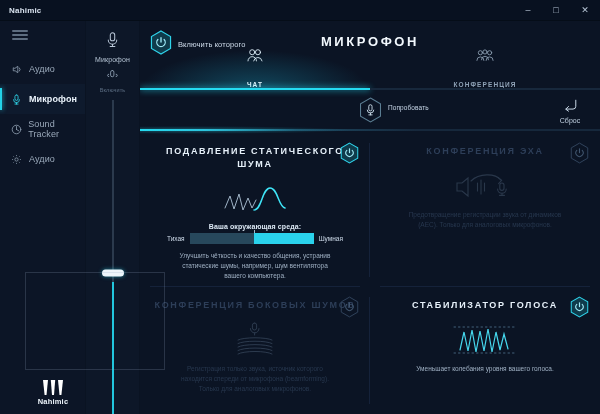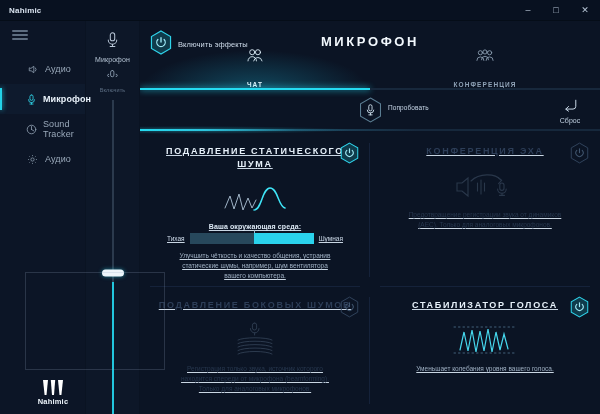--- a/index.html
+++ b/index.html
@@ -31,21 +31,21 @@
   
   .sidebar {
     position:absolute; top:21px; left:0; width:86px; height:393px;
     background:#0c1526; border-right:1px solid #0a1322; z-index:20;
   }
   .hamburger { margin:9px 0 0 12px; width:16px; }
   .hamburger span { display:block; height:2px; background:#5d6d80; margin-bottom:2px; border-radius:1px; }
   .nav { margin-top:14px; }
   .nav-item {
     position:relative; height:30px; display:flex; align-items:center;
-    padding-left:25px; font-size:9px; color:#9aa9ba; letter-spacing:.1px;
+    padding-left:9px; font-size:9px; color:#9aa9ba; letter-spacing:.1px;
   }
   .nav-item.active { color:#eaf3fb; font-weight:bold; background:#0e1a2d; }
   .nav-item.active:before {
     content:""; position:absolute; left:0; top:4px; bottom:4px; width:2px;
     background:#23d3e8; box-shadow:0 0 5px #23d3e8;
   }
   .nav-ico { width:15px; height:15px; display:flex; align-items:center; justify-content:center; margin-right:5px; }
   .nav-ico svg { display:block; }
   .nav-item.active .nav-ico svg { stroke:#2fd8ec; }
 
@@ -117,21 +117,21 @@
     position:absolute; left:0; bottom:2px; width:100%; height:2px;
     background:linear-gradient(to right,#25dbf1 0%, #2fb9d4 14%, #1d4a63 34%, #16283c 60%, #16283c 100%);
   }
   .divider-glow:after{
     content:""; position:absolute; left:0; top:-3px; width:46%; height:8px;
     background:radial-gradient(ellipse at 25% 50%, rgba(37,219,241,.35), rgba(0,0,0,0) 70%);
   }
 
   
   .grid { position:relative; display:grid; grid-template-columns:1fr 1fr; grid-template-rows:1fr 1fr; height:281px; }
-  .panel { position:relative; padding:10px 14px 6px; text-align:center;text-decoration:underline; }
+  .panel { position:relative; padding:10px 14px 6px; text-align:center; }
   .panel + .panel { }
   .vline { position:absolute; right:0; top:10px; bottom:10px; width:1px; background:#15223a; }
   .hline { position:absolute; left:10px; right:10px; bottom:0; height:1px; background:#15223a; }
 
   .panel-title {
     font-size:9px; font-weight:bold; letter-spacing:1.7px; color:#e7f1fa;
     line-height:1.45; margin-top:2px;
   }
   .panel.off .panel-title { color:#2d3e58; }
   .panel-power { position:absolute; top:9px; right:11px; }
@@ -267,21 +267,21 @@
 
     <div class="topbar">
       <div class="fx-toggle">
         <span>
           <svg width="22" height="25" viewBox="0 0 24 27">
             <path d="M12 1 L22.4 7 L22.4 20 L12 26 L1.6 20 L1.6 7 Z" fill="#0f3b4b" stroke="#2fd3ea" stroke-width="1.3"></path>
             <path d="M12 8.2 L12 13" stroke="#9fe9f6" stroke-width="1.5" stroke-linecap="round" fill="none"></path>
             <path d="M8.6 10.2 a4.6 4.6 0 1 0 6.8 0" stroke="#9fe9f6" stroke-width="1.4" fill="none" stroke-linecap="round"></path>
           </svg>
         </span>
-        <span class="fx-label">Включить эффекты</span>
+        <span class="fx-label">Включить которого</span>
       </div>
       <div class="page-title">МИКРОФОН</div>
     </div>
 
     <div class="tabs">
       <div class="tabs-glow"></div>
       <div class="tab active">
         <span class="tab-ico">
           <svg width="18" height="15" viewBox="0 0 22 18" fill="none" stroke="#dff0fa" stroke-width="1.1" stroke-linecap="round">
             <circle cx="7.6" cy="5" r="3.1"></circle>
@@ -392,21 +392,21 @@
 
       <div class="panel off">
         <div class="vline"></div>
         <div class="panel-power">
           <svg width="19" height="22" viewBox="0 0 24 27">
             <path d="M12 1 L22.4 7 L22.4 20 L12 26 L1.6 20 L1.6 7 Z" fill="none" stroke="#31445e" stroke-width="1.2"></path>
             <path d="M12 8.2 L12 13" stroke="#41566f" stroke-width="1.4" stroke-linecap="round" fill="none"></path>
             <path d="M8.6 10.2 a4.6 4.6 0 1 0 6.8 0" stroke="#41566f" stroke-width="1.3" fill="none" stroke-linecap="round"></path>
           </svg>
         </div>
-        <div class="panel-title">ПОДАВЛЕНИЕ БОКОВЫХ ШУМОВ</div>
+        <div class="panel-title">КОНФЕРЕНЦИЯ БОКОВЫХ ШУМОВ</div>
         <div class="panel-art">
           <svg width="60" height="38" viewBox="0 0 60 38" fill="none" stroke="#5b7089" stroke-width="1" stroke-linecap="round">
             <rect x="27.4" y="2" width="4.2" height="7" rx="2.1"></rect>
             <path d="M25.4 7.6 a4.3 4.3 0 0 0 8.6 0"></path>
             <path d="M29.6 11.8 L29.6 14"></path>
             <path d="M13 19 C19 16 41 16 47 19"></path>
             <path d="M13 22.5 C19 19.4 41 19.4 47 22.5"></path>
             <path d="M13 26 C19 22.8 41 22.8 47 26"></path>
             <path d="M13 29.5 C19 26.2 41 26.2 47 29.5"></path>
             <path d="M13 33 C19 29.6 41 29.6 47 33"></path>

